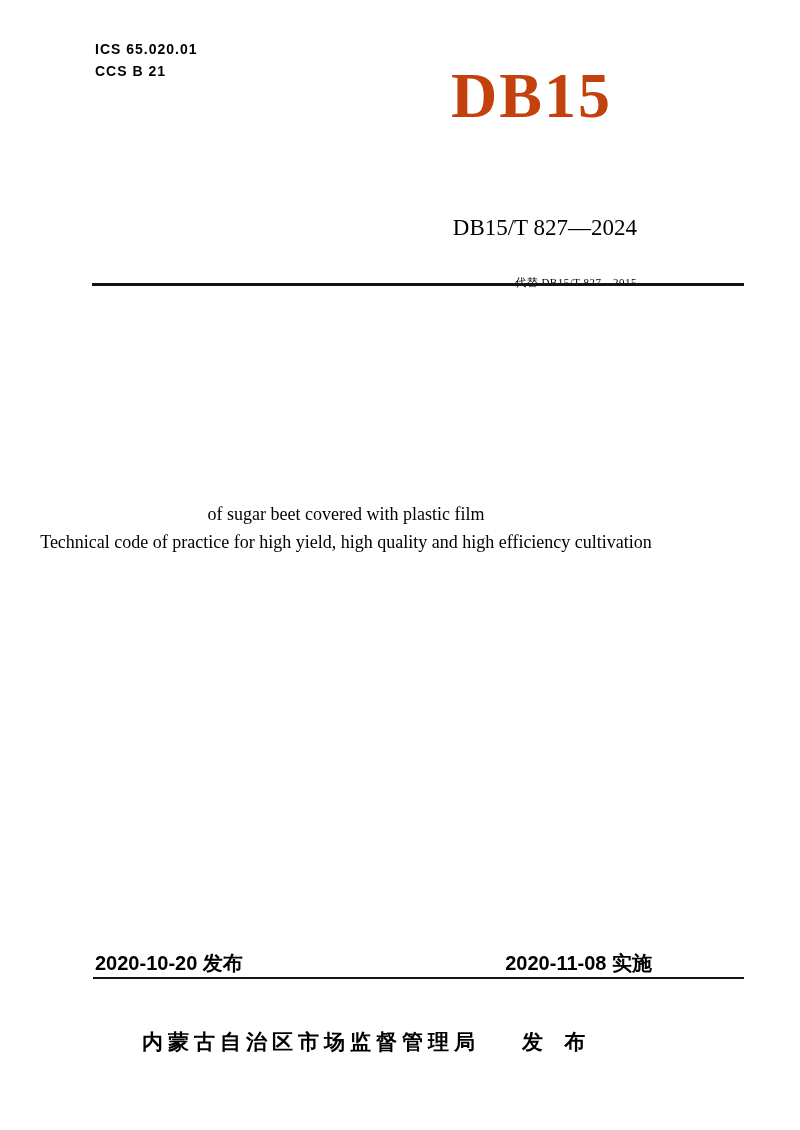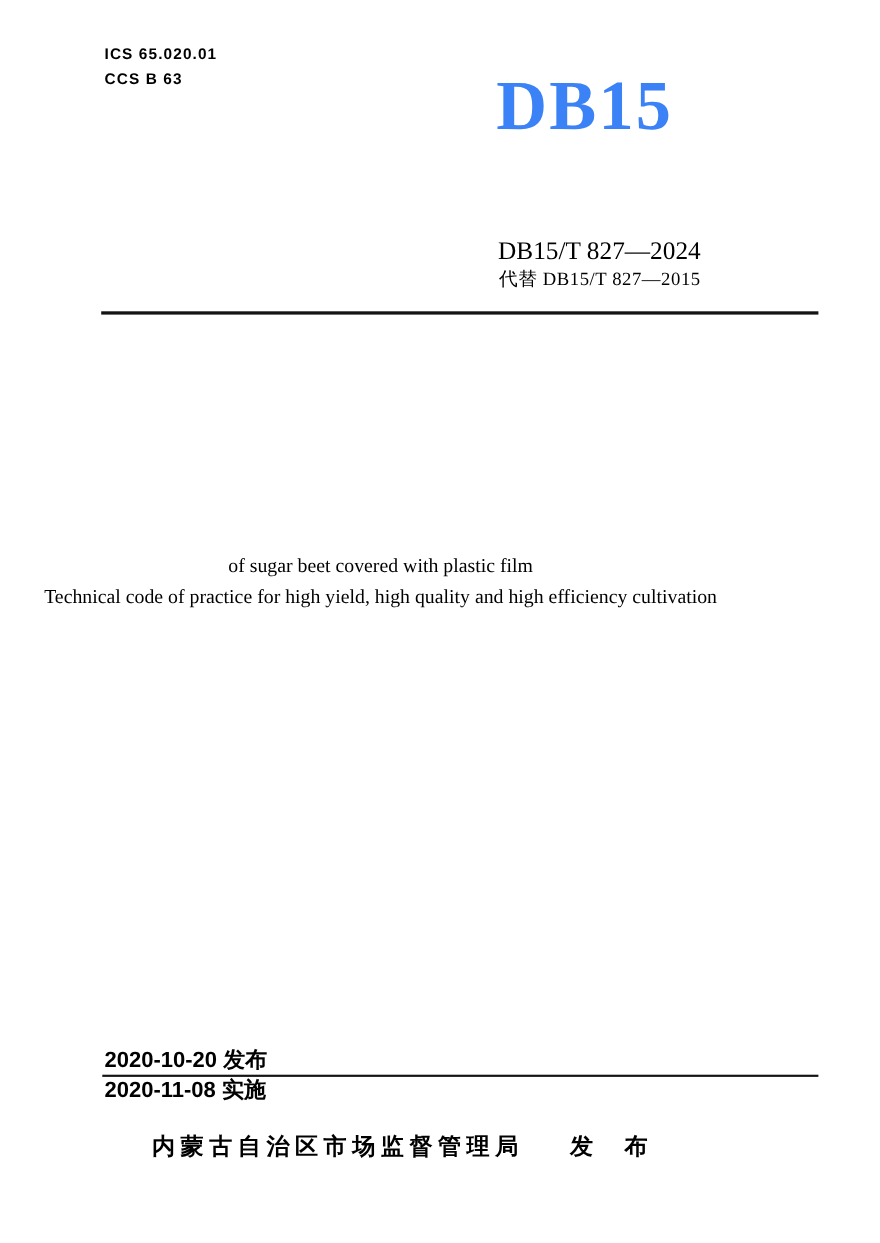--- a/index.html
+++ b/index.html
@@ -23,21 +23,21 @@
     font-size: 14px; font-weight: bold;
     letter-spacing: 1px; line-height: 22px;
     font-family: "Liberation Sans", sans-serif;
   }
 
   
   .db-logo {
     position: absolute; right: 80px; top: 64px;
     font-family: "Liberation Serif", serif;
     font-weight: bold; font-size: 64px; line-height: 1;
-    letter-spacing: 2px; color: #3b82f6;
+    letter-spacing: 2px; color: #c2410c;
   }
 
   
   .region-title {
     position: absolute; left: 94px; top: 150px; width: 648px;
     font-size: 37px; line-height: 1.15; font-weight: normal;
     text-align: justify; text-align-last: justify;
     text-justify: inter-character;
     font-family: "Liberation Sans", sans-serif;
     white-space: nowrap;
@@ -47,22 +47,23 @@
   .std-num-block {
     position: absolute; right: 55px; top: 213px;
     text-align: right;
   }
   .std-number {
     font-family: "Liberation Serif", serif;
     font-size: 23px; line-height: 29px; font-weight: normal;
   }
   .std-superseded {
     font-family: "Liberation Serif", serif;
-    font-size: 17px; line-height: 23px;
+    font-size: 11px; line-height: 23px;
     letter-spacing: 0.5px;
+    margin-top: 29px;
   }
 
   .rule-top {
     position: absolute; left: 92px; top: 283px;
     width: 652px; height: 2.5px; background: #141414;
   }
 
   
   .title-cn {
     position: absolute; left: 0; top: 426px; width: 100%;
@@ -75,49 +76,48 @@
   .title-en {
     position: absolute; left: 0; top: 500px; width: 100%;
     text-align: center;
     font-family: "Liberation Serif", serif;
     font-size: 18px; line-height: 28px; font-weight: normal;
   }
 
   
   .dates-row {
     position: absolute; left: 95px; right: 40px; top: 950px;
-    display: flex; justify-content: space-between; align-items: flex-start;
+    display: flex; justify-content: space-between; align-items: center;
     font-size: 20px; font-weight: bold;
     font-family: "Liberation Sans", sans-serif;
-    flex-direction: column;
   }
 
   .rule-bottom {
     position: absolute; left: 93px; top: 977px;
     width: 651px; height: 2px; background: #141414;
   }
 
   
   .publisher-row {
     position: absolute; left: 0; top: 1028px; width: 100%;
     text-align: center;
     font-size: 21px; font-weight: bold; letter-spacing: 5px;
-    font-family: Liberation Mono, monospace;
+    font-family: Liberation Serif, serif;
     padding-left: 43px;
   }
   .publish-label { margin-left: 42px; letter-spacing: 8px; }
 </style>
 </head>
 <body>
 
 <div class="page">
 
   <div class="ics-block">
     <div>ICS 65.020.01</div>
-    <div>CCS B 63</div>
+    <div>CCS B 21</div>
   </div>
 
   <div class="db-logo">DB15</div>
 
 
   <div class="std-num-block">
     <div class="std-number">DB15/T 827—2024</div>
     <div class="std-superseded">代替 DB15/T 827—2015</div>
   </div>
 

